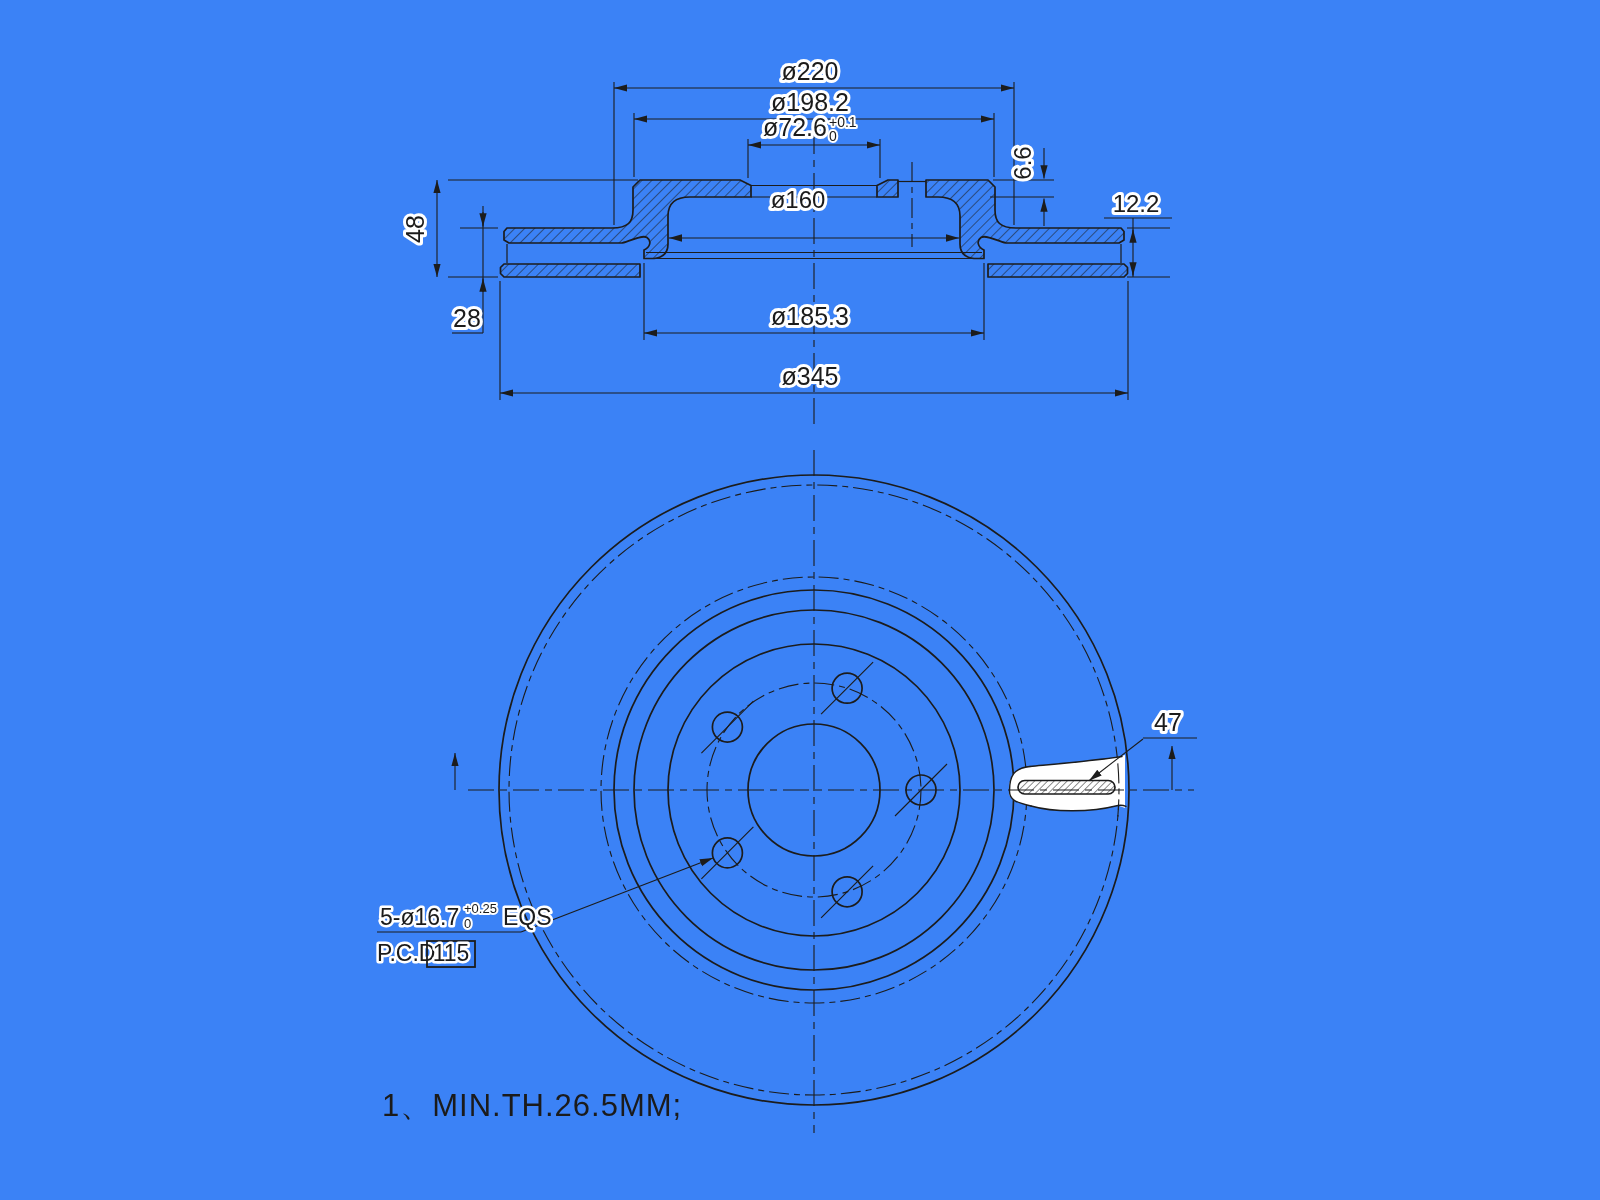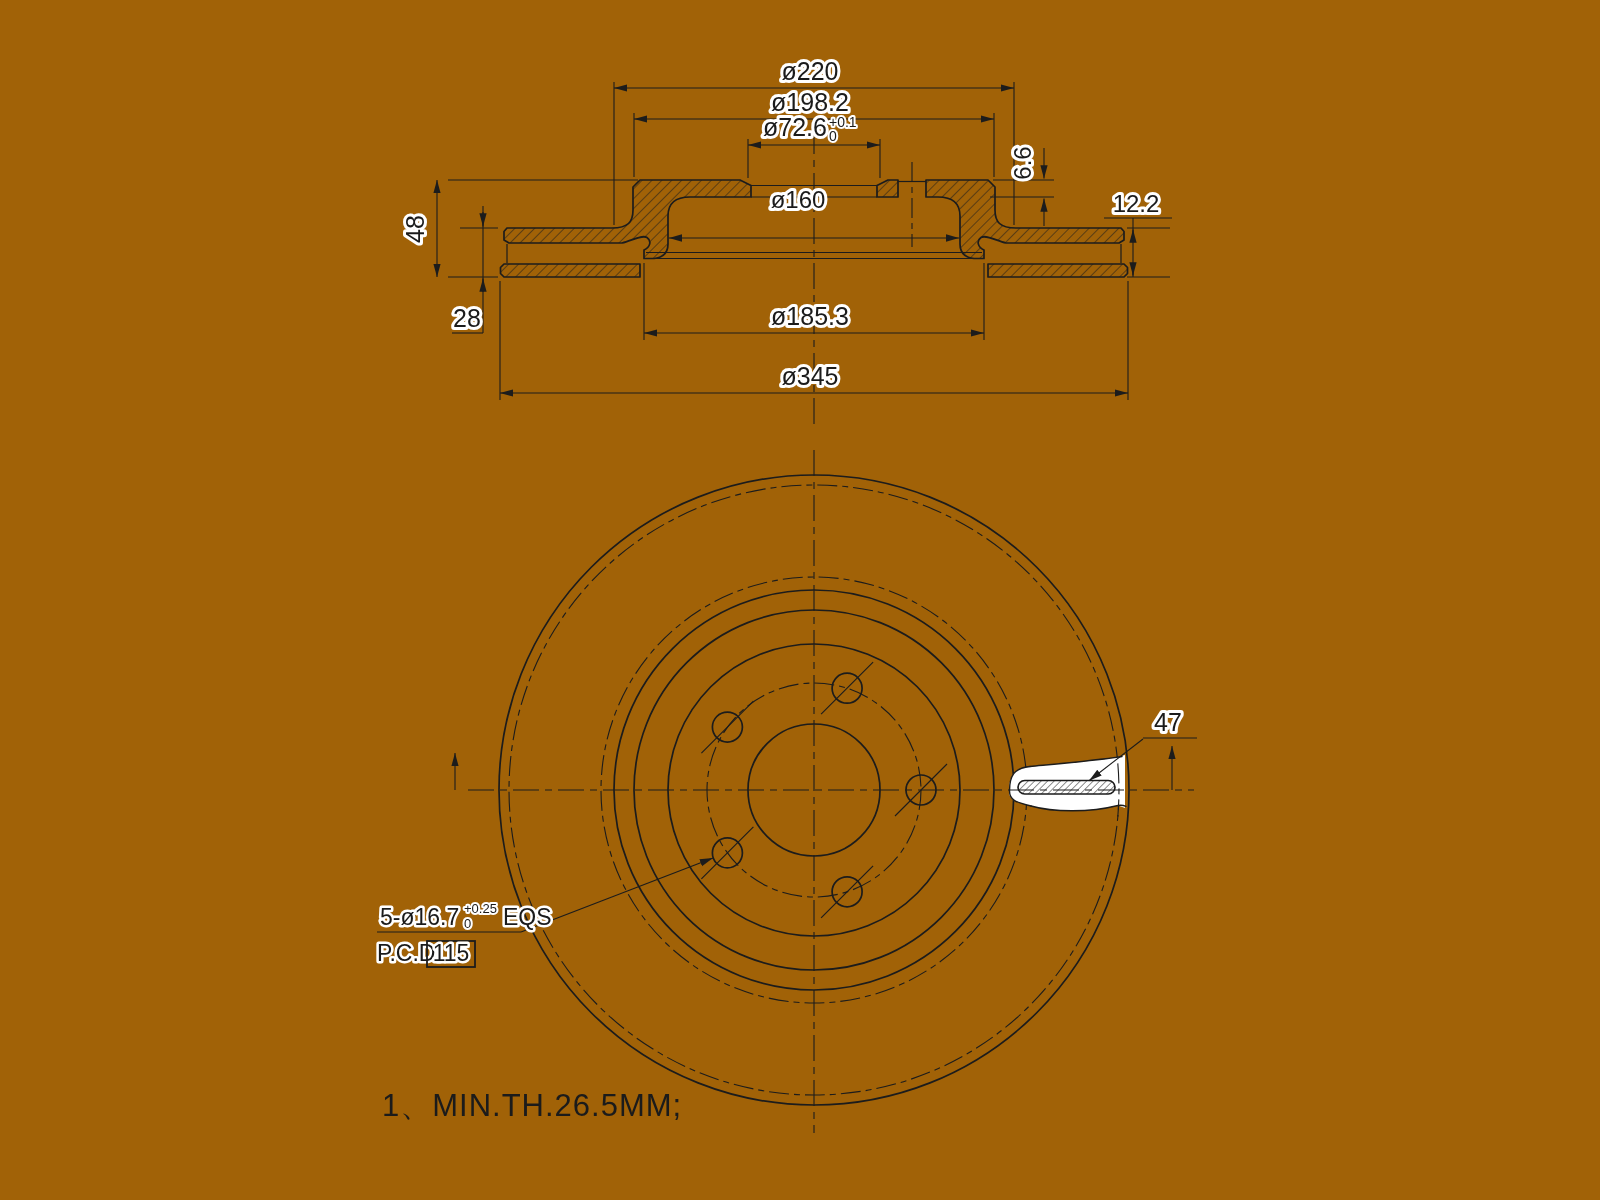--- a/index.html
+++ b/index.html
@@ -1,16 +1,16 @@
 <!DOCTYPE html>
 <html><head>
 <meta charset="utf-8">
 <style>
   html,body{margin:0;padding:0;background:#fff;}
-  .stage{position:relative;width:1600px;height:1200px;background:#a16207;overflow:hidden;}
+  .stage{position:relative;width:1600px;height:1200px;background:#3b82f6;overflow:hidden;}
   svg{display:block;}
   text{font-family:"Liberation Sans","DejaVu Sans",sans-serif;fill:#1b1b1b;}
   .dt{font-size:25px;paint-order:stroke;stroke:#ffffff;stroke-width:6px;stroke-linejoin:round;}
   .dt-sm{font-size:24px;paint-order:stroke;stroke:#ffffff;stroke-width:6px;stroke-linejoin:round;}
   .tol{font-size:14px;paint-order:stroke;stroke:#ffffff;stroke-width:4px;stroke-linejoin:round;}
   .note{font-size:23px;paint-order:stroke;stroke:#ffffff;stroke-width:5px;stroke-linejoin:round;}
   .tol2{font-size:13px;paint-order:stroke;stroke:#ffffff;stroke-width:4px;stroke-linejoin:round;}
   .big{font-size:31px;letter-spacing:1px;}
   .edge{fill:none;stroke:#1c1c1c;stroke-width:1.7;stroke-linejoin:round;}
   .hatched{fill:url(#hat);stroke:#1c1c1c;stroke-width:1.7;stroke-linejoin:round;}

